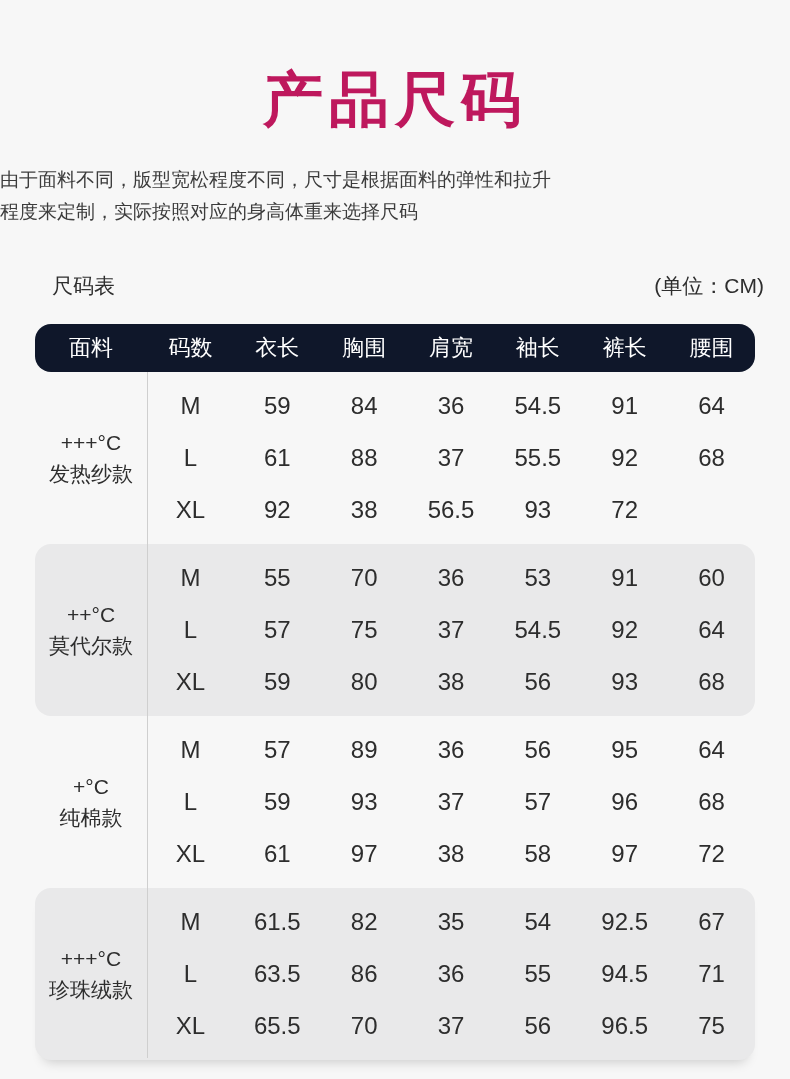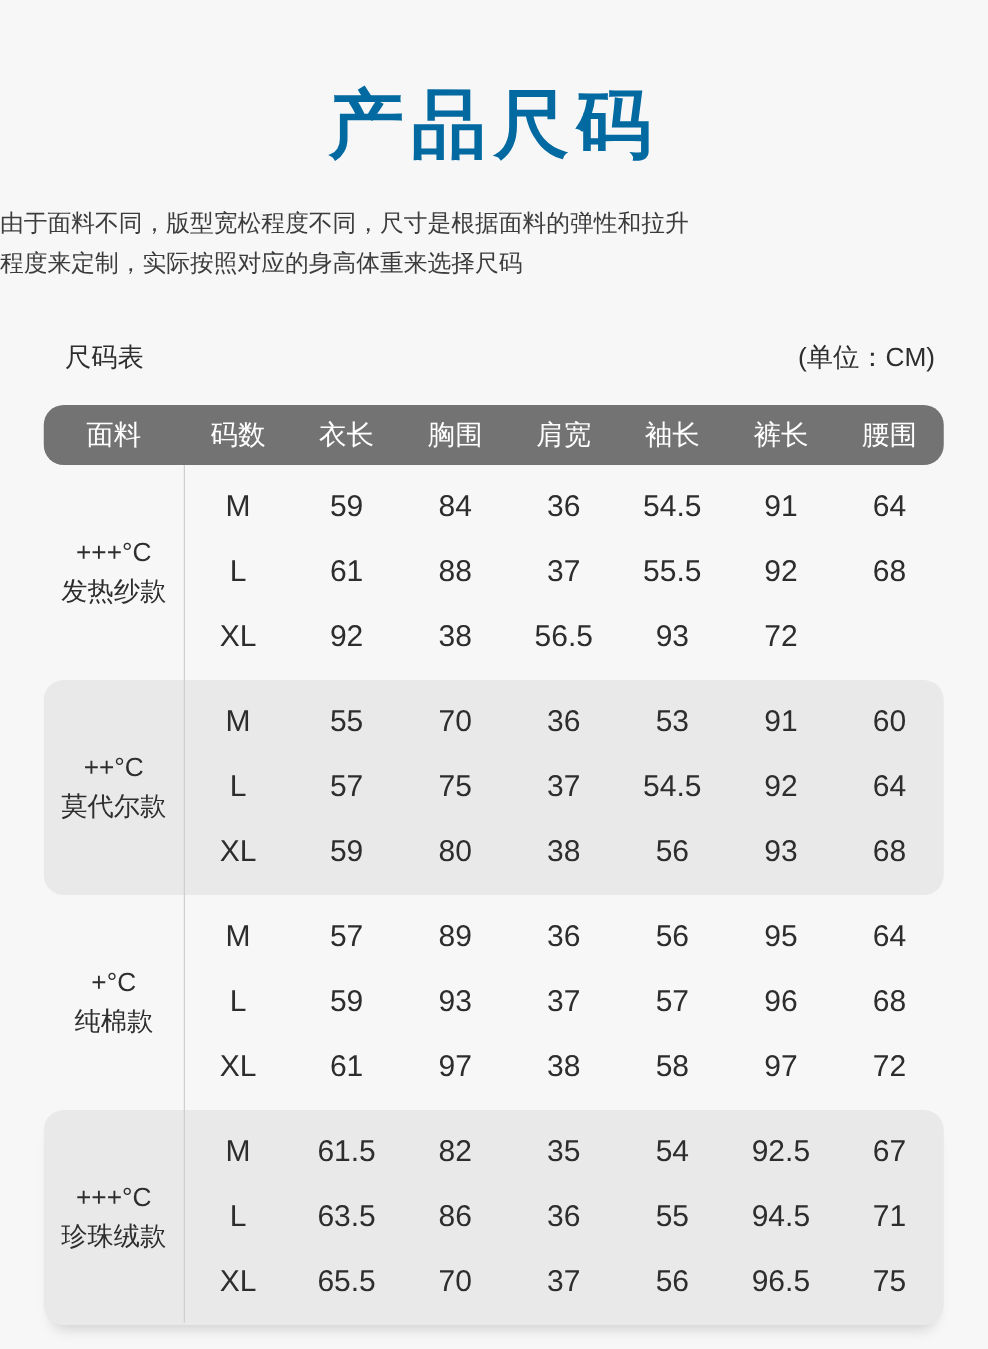--- a/index.html
+++ b/index.html
@@ -9,47 +9,47 @@
     font-family:"Liberation Sans","DejaVu Sans",sans-serif;
     color:#2b2b2b;
     overflow:hidden;
   }
   .title{
     margin:70px 0 0 0;
     text-align:center;
     font-size:60px;
     font-weight:900;
     letter-spacing:6px;
-    color:#0369a1;
+    color:#be185d;
     line-height:1;
   }
   .subtitle{
     margin:34px 0 0 0;
     font-size:19px;
     line-height:32px;
     color:#3c3c3c;
     font-weight:400;
   }
   .caption-row{
     margin-top:44px;
-    padding:0 42px 0 52px;
+    padding:0 26px 0 52px;
     display:flex;
     justify-content:space-between;
     align-items:flex-end;
     font-size:21px;
     color:#2e2e2e;
   }
   .size-table{
     position:relative;
     width:720px;
     margin:24px auto 0 auto;
   }
   .thead{
     height:48px;
-    background:#737373;
+    background:#0f172a;
     border-radius:16px;
     display:grid;
     grid-template-columns:112px repeat(7,1fr);
     align-items:center;
   }
   .thead .hcell{
     text-align:center;
     color:#ffffff;
     font-size:22px;
     font-weight:500;

